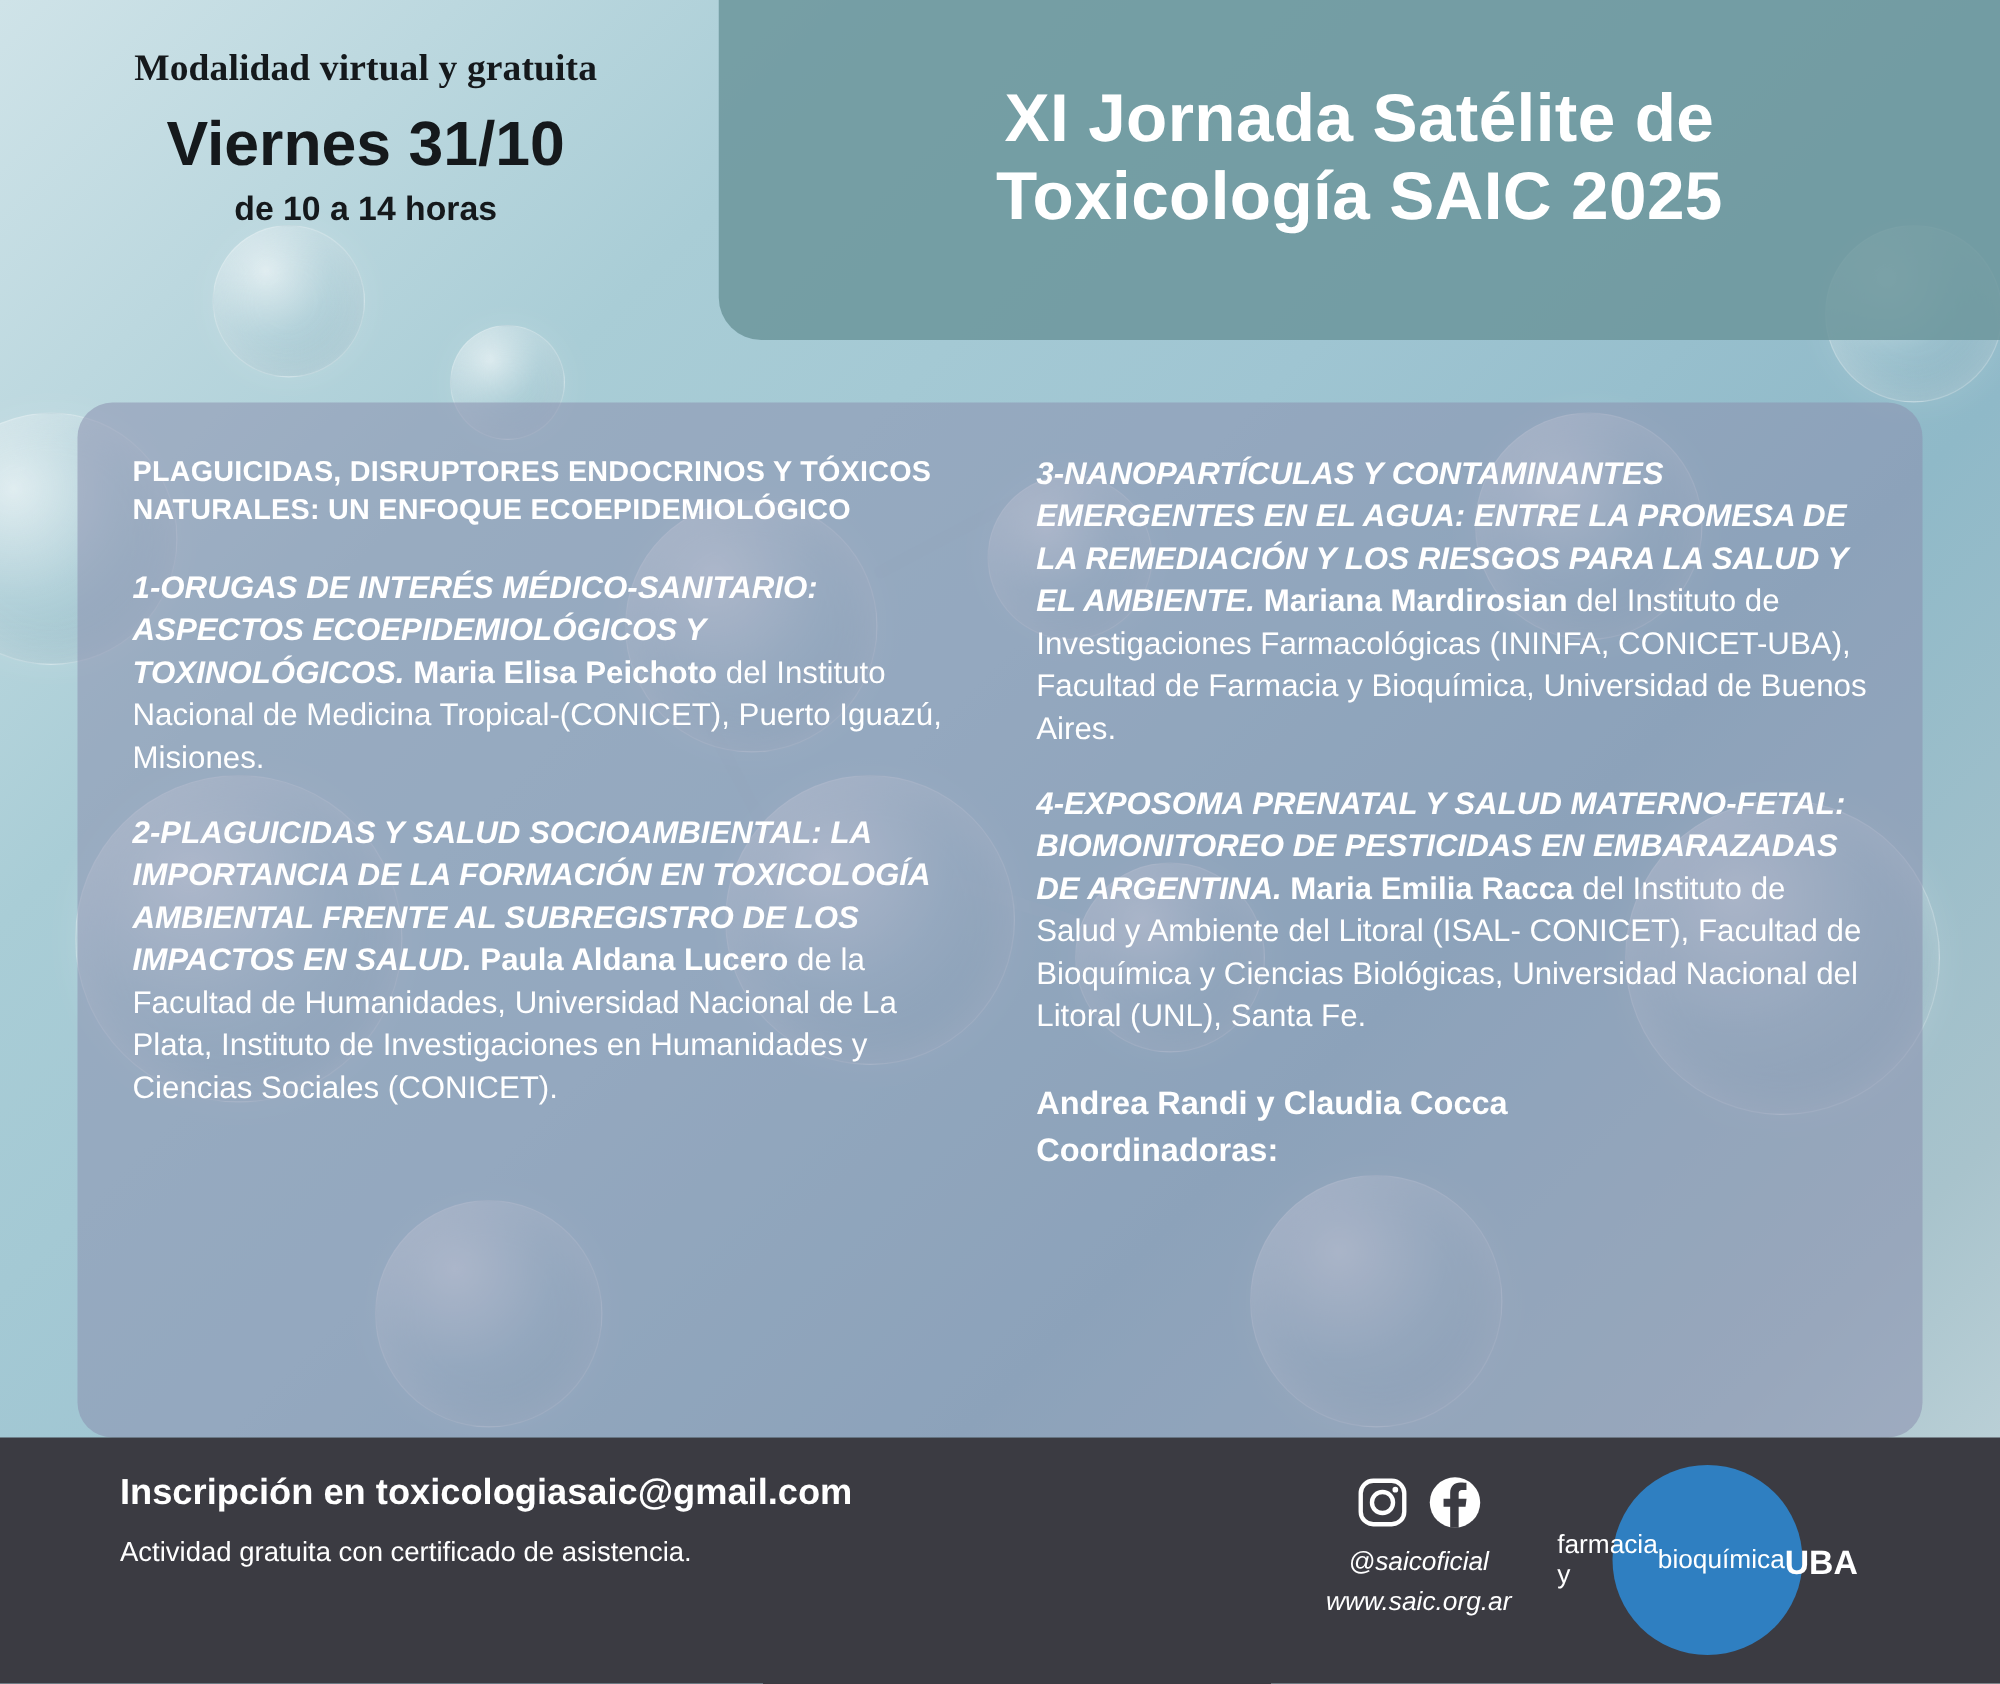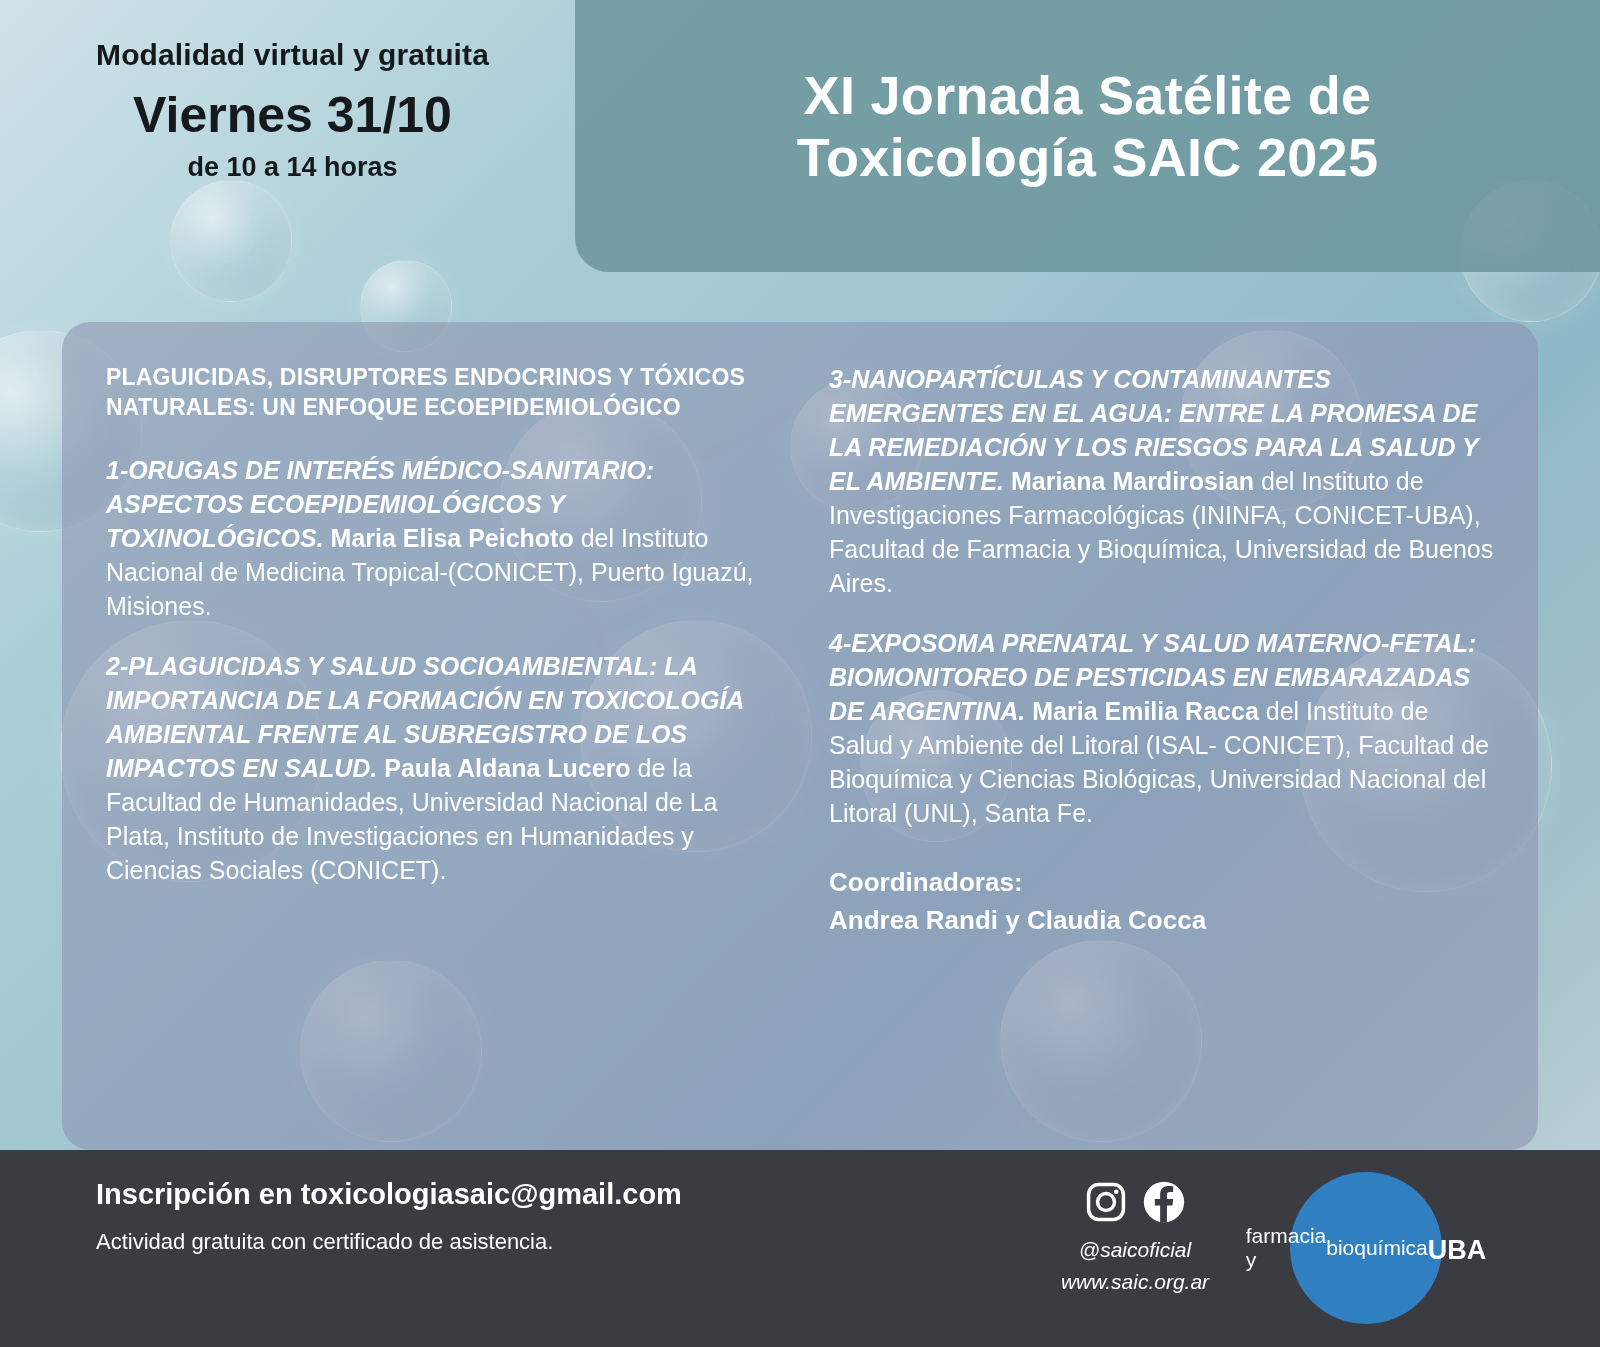--- a/index.html
+++ b/index.html
@@ -46,20 +46,21 @@
     color: #14181b;
     padding: 38px 30px 0 40px;
     box-sizing: border-box;
     text-align: center;
   }
   .modalidad {
     font-size: 30px;
     font-weight: bold;
     letter-spacing: .1px;
     color: #15191c;
+    font-family: Liberation Serif, serif;
   }
   .fecha {
     font-size: 50px;
     font-weight: bold;
     margin-top: 14px;
     color: #15191c;
   }
   .horario {
     font-size: 27px;
     font-weight: bold;
@@ -265,22 +266,22 @@
         <span class="d">del Instituto de Investigaciones Farmacológicas (ININFA, CONICET-UBA), Facultad de Farmacia y Bioquímica, Universidad de Buenos Aires.</span>
       </div>
 
       <div class="entry">
         <span class="t">4-EXPOSOMA PRENATAL Y SALUD MATERNO-FETAL: BIOMONITOREO DE PESTICIDAS EN EMBARAZADAS DE ARGENTINA.</span>
         <span class="n">Maria Emilia Racca</span>
         <span class="d">del Instituto de Salud y Ambiente del Litoral (ISAL- CONICET), Facultad de Bioquímica y Ciencias Biológicas, Universidad Nacional del Litoral (UNL), Santa Fe.</span>
       </div>
 
       <div class="coord">
+        <div>Andrea Randi y Claudia Cocca</div>
         <div>Coordinadoras:</div>
-        <div>Andrea Randi y Claudia Cocca</div>
       </div>
     </div>
   </div>
 
   <div class="footer">
 
     <div class="footer-left">
       <div class="insc">Inscripción en toxicologiasaic@gmail.com</div>
       <div class="fline">Actividad gratuita con certificado de asistencia.</div>
     </div>

